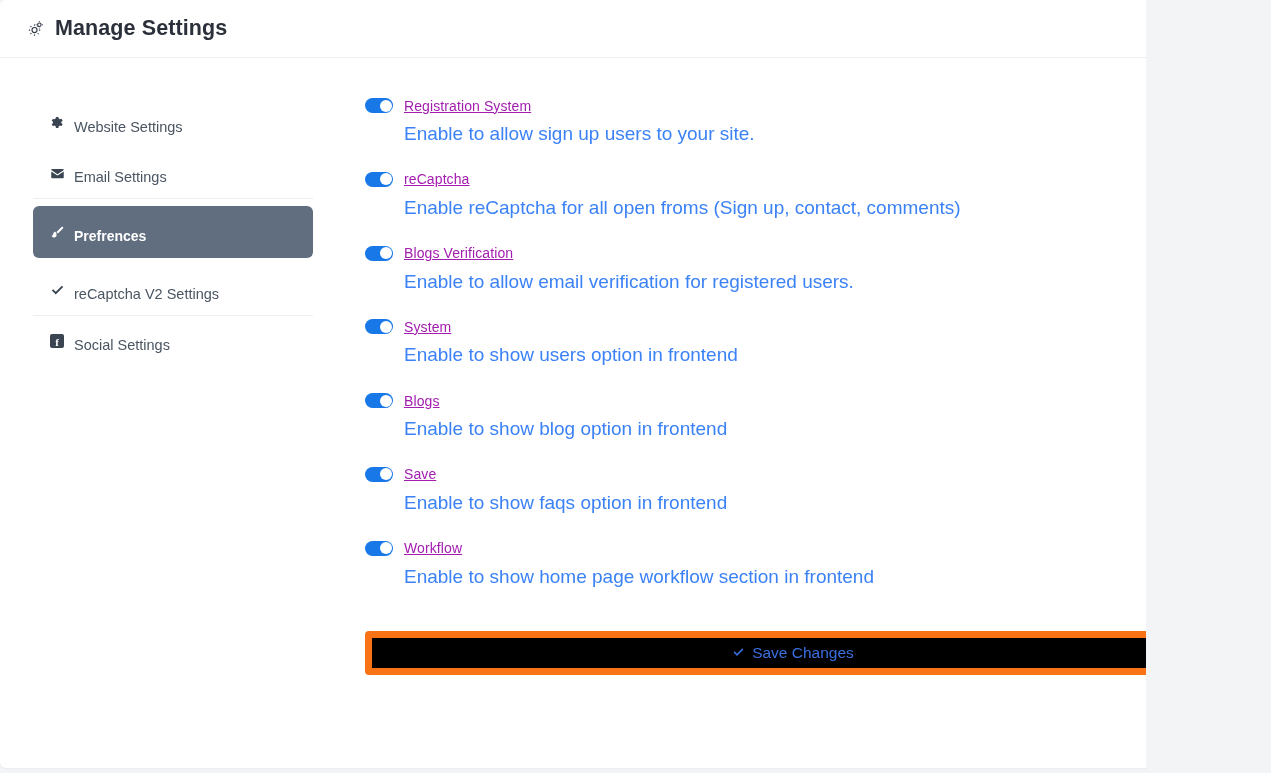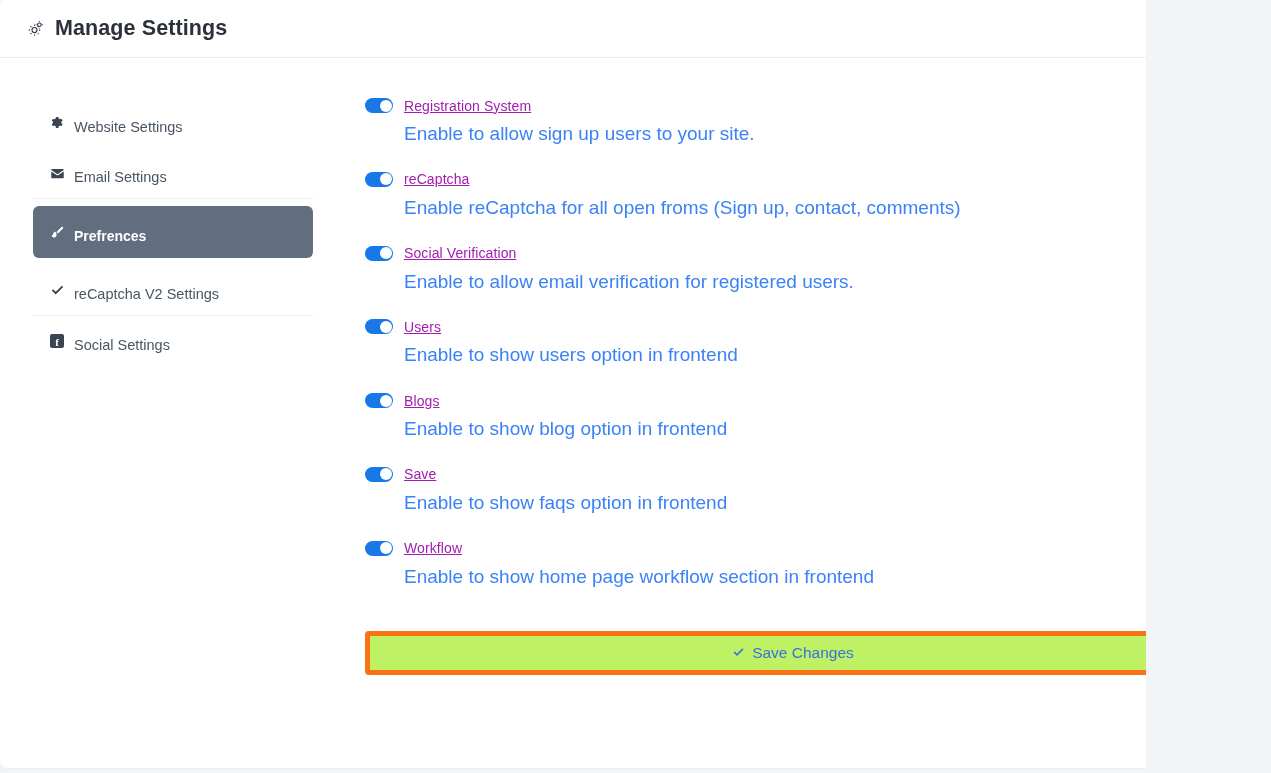--- a/index.html
+++ b/index.html
@@ -159,22 +159,22 @@
     line-height: 1.2;
   }
 
   
   .save-wrap { margin-top: 42px; }
   .save-button {
     display: flex;
     align-items: center;
     justify-content: center;
     height: 44px;
-    background: #bef264;
-    border: 5px solid #f97316;
+    background: #000000;
+    border: 7px solid #f97316;
     border-radius: 4px;
     color: #3a6fe0;
     font-size: 15.5px;
     cursor: pointer;
     user-select: none;
     margin-top: 21px;
   }
   .save-button .check {
     margin-right: 7px;
     font-size: 14px;
@@ -276,29 +276,29 @@
           <div class="toggle-head">
             <span class="switch"></span>
             <span class="toggle-label">reCaptcha</span>
           </div>
           <div class="toggle-desc">Enable reCaptcha for all open froms (Sign up, contact, comments)</div>
         </div>
 
         <div class="toggle-row">
           <div class="toggle-head">
             <span class="switch"></span>
-            <span class="toggle-label">Social Verification</span>
+            <span class="toggle-label">Blogs Verification</span>
           </div>
           <div class="toggle-desc">Enable to allow email verification for registered users.</div>
         </div>
 
         <div class="toggle-row">
           <div class="toggle-head">
             <span class="switch"></span>
-            <span class="toggle-label">Users</span>
+            <span class="toggle-label">System</span>
           </div>
           <div class="toggle-desc">Enable to show users option in frontend</div>
         </div>
 
         <div class="toggle-row">
           <div class="toggle-head">
             <span class="switch"></span>
             <span class="toggle-label">Blogs</span>
           </div>
           <div class="toggle-desc">Enable to show blog option in frontend</div>

